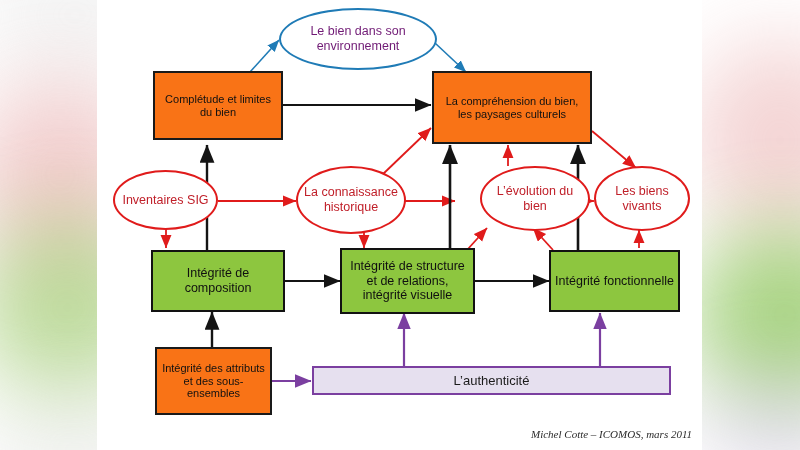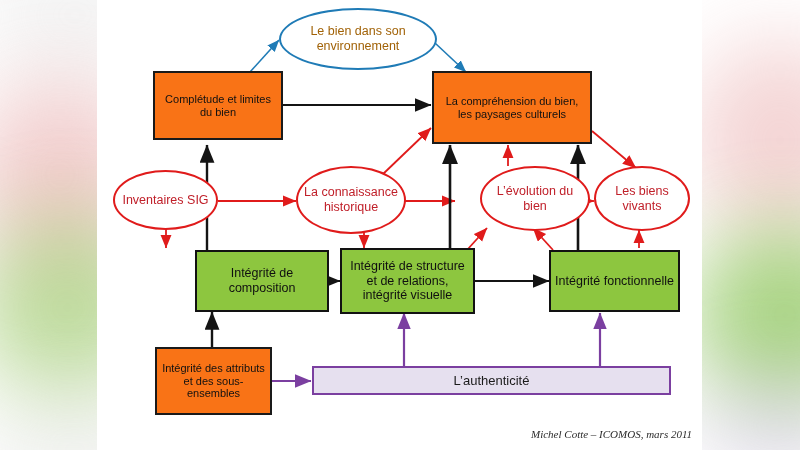--- a/index.html
+++ b/index.html
@@ -27,21 +27,21 @@
   #links{position:absolute;left:0;top:0;width:800px;height:450px;}
 
   
   .node{position:absolute;display:flex;align-items:center;justify-content:center;
         text-align:center;box-sizing:border-box;line-height:1.18;}
   .box{border:2px solid #1a1a1a;background:#f97316;color:#111;font-size:11px;}
   .green{background:#8dc63f;border:2.5px solid #121212;color:#101010;font-size:12.5px;}
   .ellipse-red{border:2px solid #e01b1b;border-radius:50%;background:#fff;
                color:#c0202a;font-size:12.5px;}
   .ellipse-blue{border:2.2px solid #1f7bb6;border-radius:50%;background:#fff;
-                color:#a16207;font-size:12.5px;}
+                color:#701a75;font-size:12.5px;}
   .bar-purple{background:#e6e0ef;border:2px solid #7b3fa0;color:#1b1b1b;font-size:13px;}
 
   .credit{position:absolute;font-family:"Liberation Serif", serif;font-style:italic;
           font-size:11px;color:#2b2b2b;white-space:nowrap;}
   .nlabel{display:block;padding:0 4px;}
 </style>
 </head>
 <body>
 
 <div id="stage">
@@ -188,21 +188,21 @@
   </div>
 
   <div class="node ellipse-red" style="left:480px;top:166px;width:110px;height:65px;">
     <span class="nlabel">L’évolution du bien</span>
   </div>
 
   <div class="node ellipse-red" style="left:594px;top:166px;width:96px;height:65px;">
     <span class="nlabel">Les biens vivants</span>
   </div>
 
-  <div class="node green" style="left:151px;top:250px;width:134px;height:62px;margin-left:44px;">
+  <div class="node green" style="left:151px;top:250px;width:134px;height:62px;">
     <span class="nlabel">Intégrité de composition</span>
   </div>
 
   <div class="node green" style="left:340px;top:248px;width:135px;height:66px;">
     <span class="nlabel">Intégrité de structure et de relations, intégrité visuelle</span>
   </div>
 
   <div class="node green" style="left:549px;top:250px;width:131px;height:62px;">
     <span class="nlabel">Intégrité fonctionnelle</span>
   </div>

